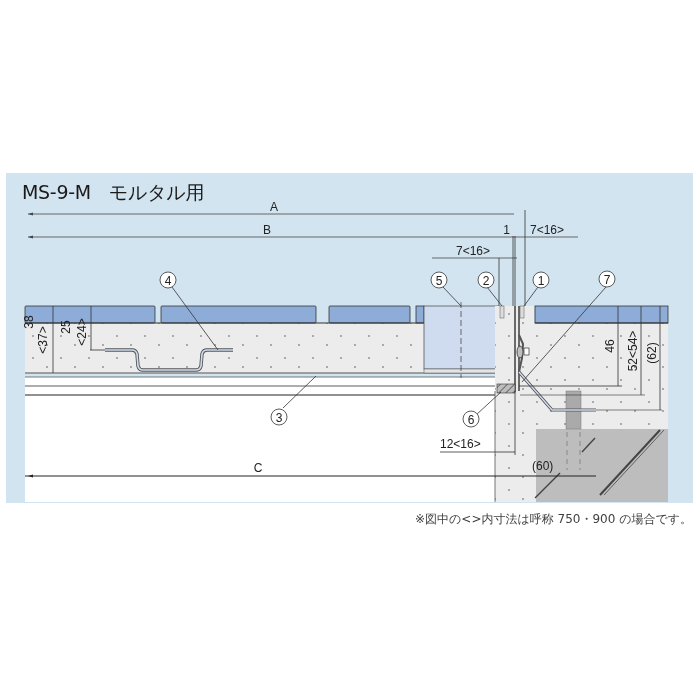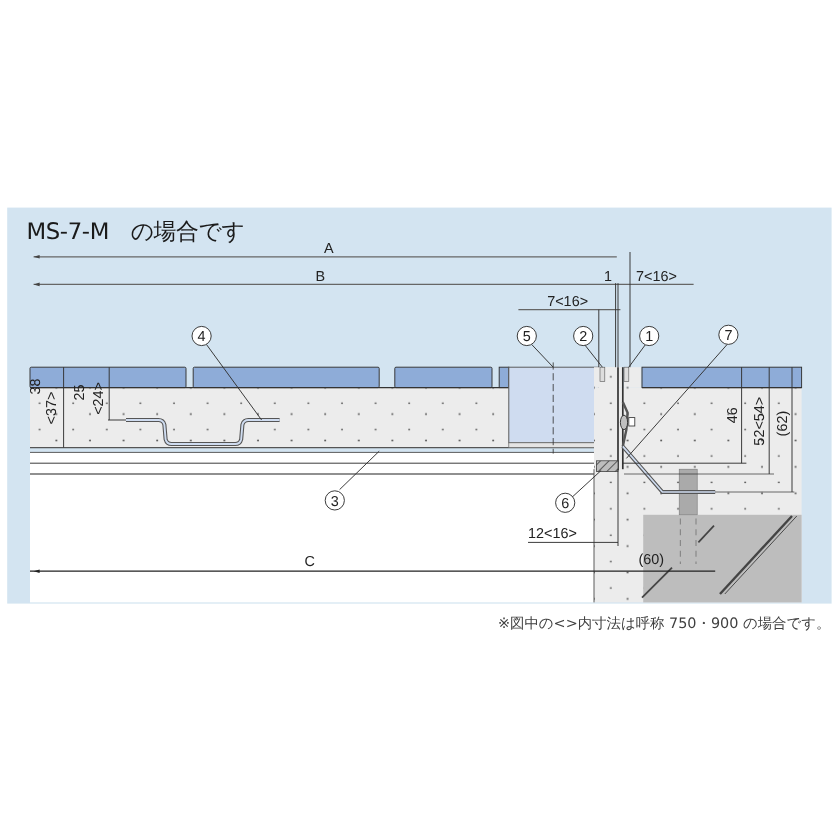--- a/index.html
+++ b/index.html
@@ -10,21 +10,21 @@
   svg.drawing { position: absolute; left: 0; top: 0; width: 700px; height: 700px; }
   .footnote { position: absolute; right: 8px; top: 511px; font-size: 12px; color: #404040; white-space: nowrap; font-family: "DejaVu Sans", sans-serif; }
   svg text { font-family: "Liberation Sans", sans-serif; fill: #222; }
 </style>
 </head>
 <body>
 
 <div class="panel"></div>
 
 <div class="title">
-  <span class="code">MS-7-M</span><span>の場合です</span>
+  <span class="code">MS-9-M</span><span>モルタル用</span>
 </div>
 
 <svg class="drawing" viewBox="0 0 700 700">
   <defs>
     <pattern id="hatch" width="5" height="5" patternUnits="userSpaceOnUse" patternTransform="rotate(45)">
       <rect width="5" height="5" fill="#bdbdbd"></rect>
       <line x1="0" y1="0" x2="0" y2="5" stroke="#444" stroke-width="1.4"></line>
     </pattern>
     <pattern id="dots" width="28" height="22" patternUnits="userSpaceOnUse">
       <rect width="28" height="22" fill="#ececec"></rect>

